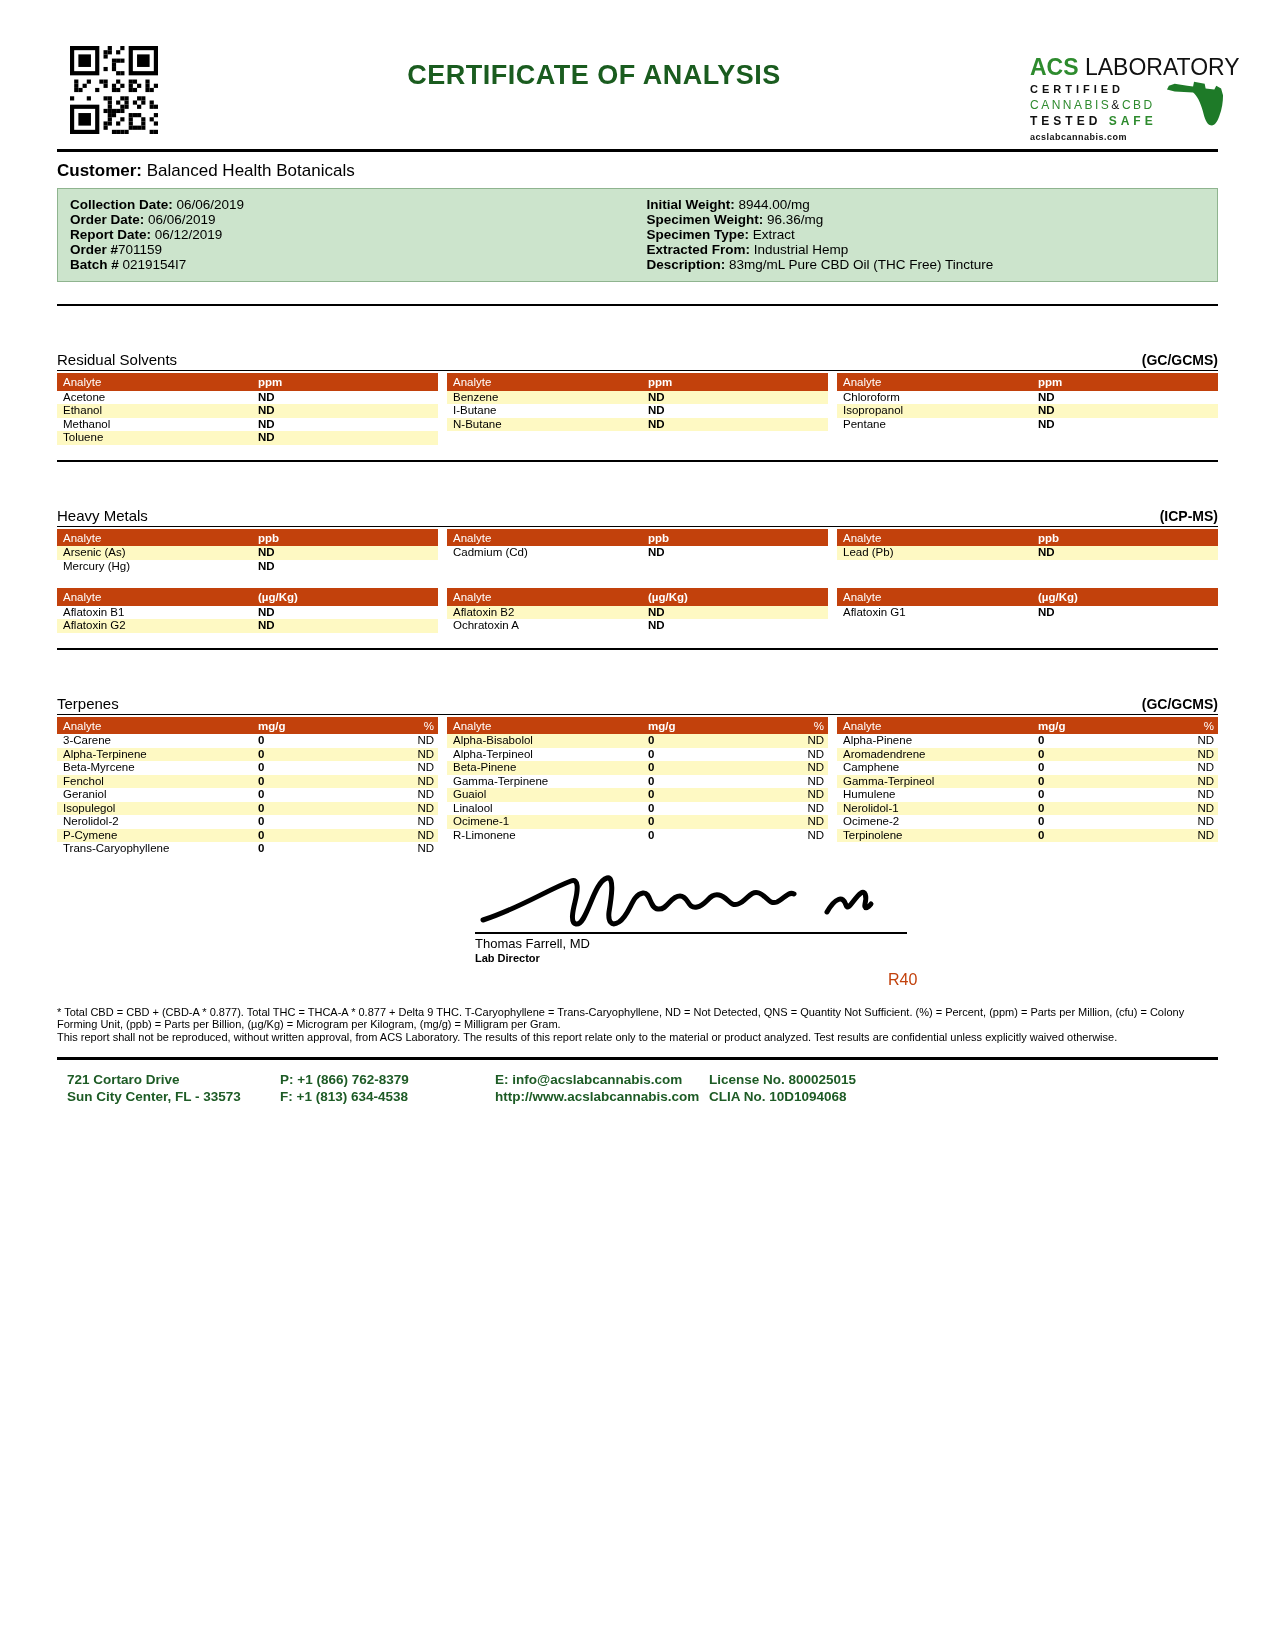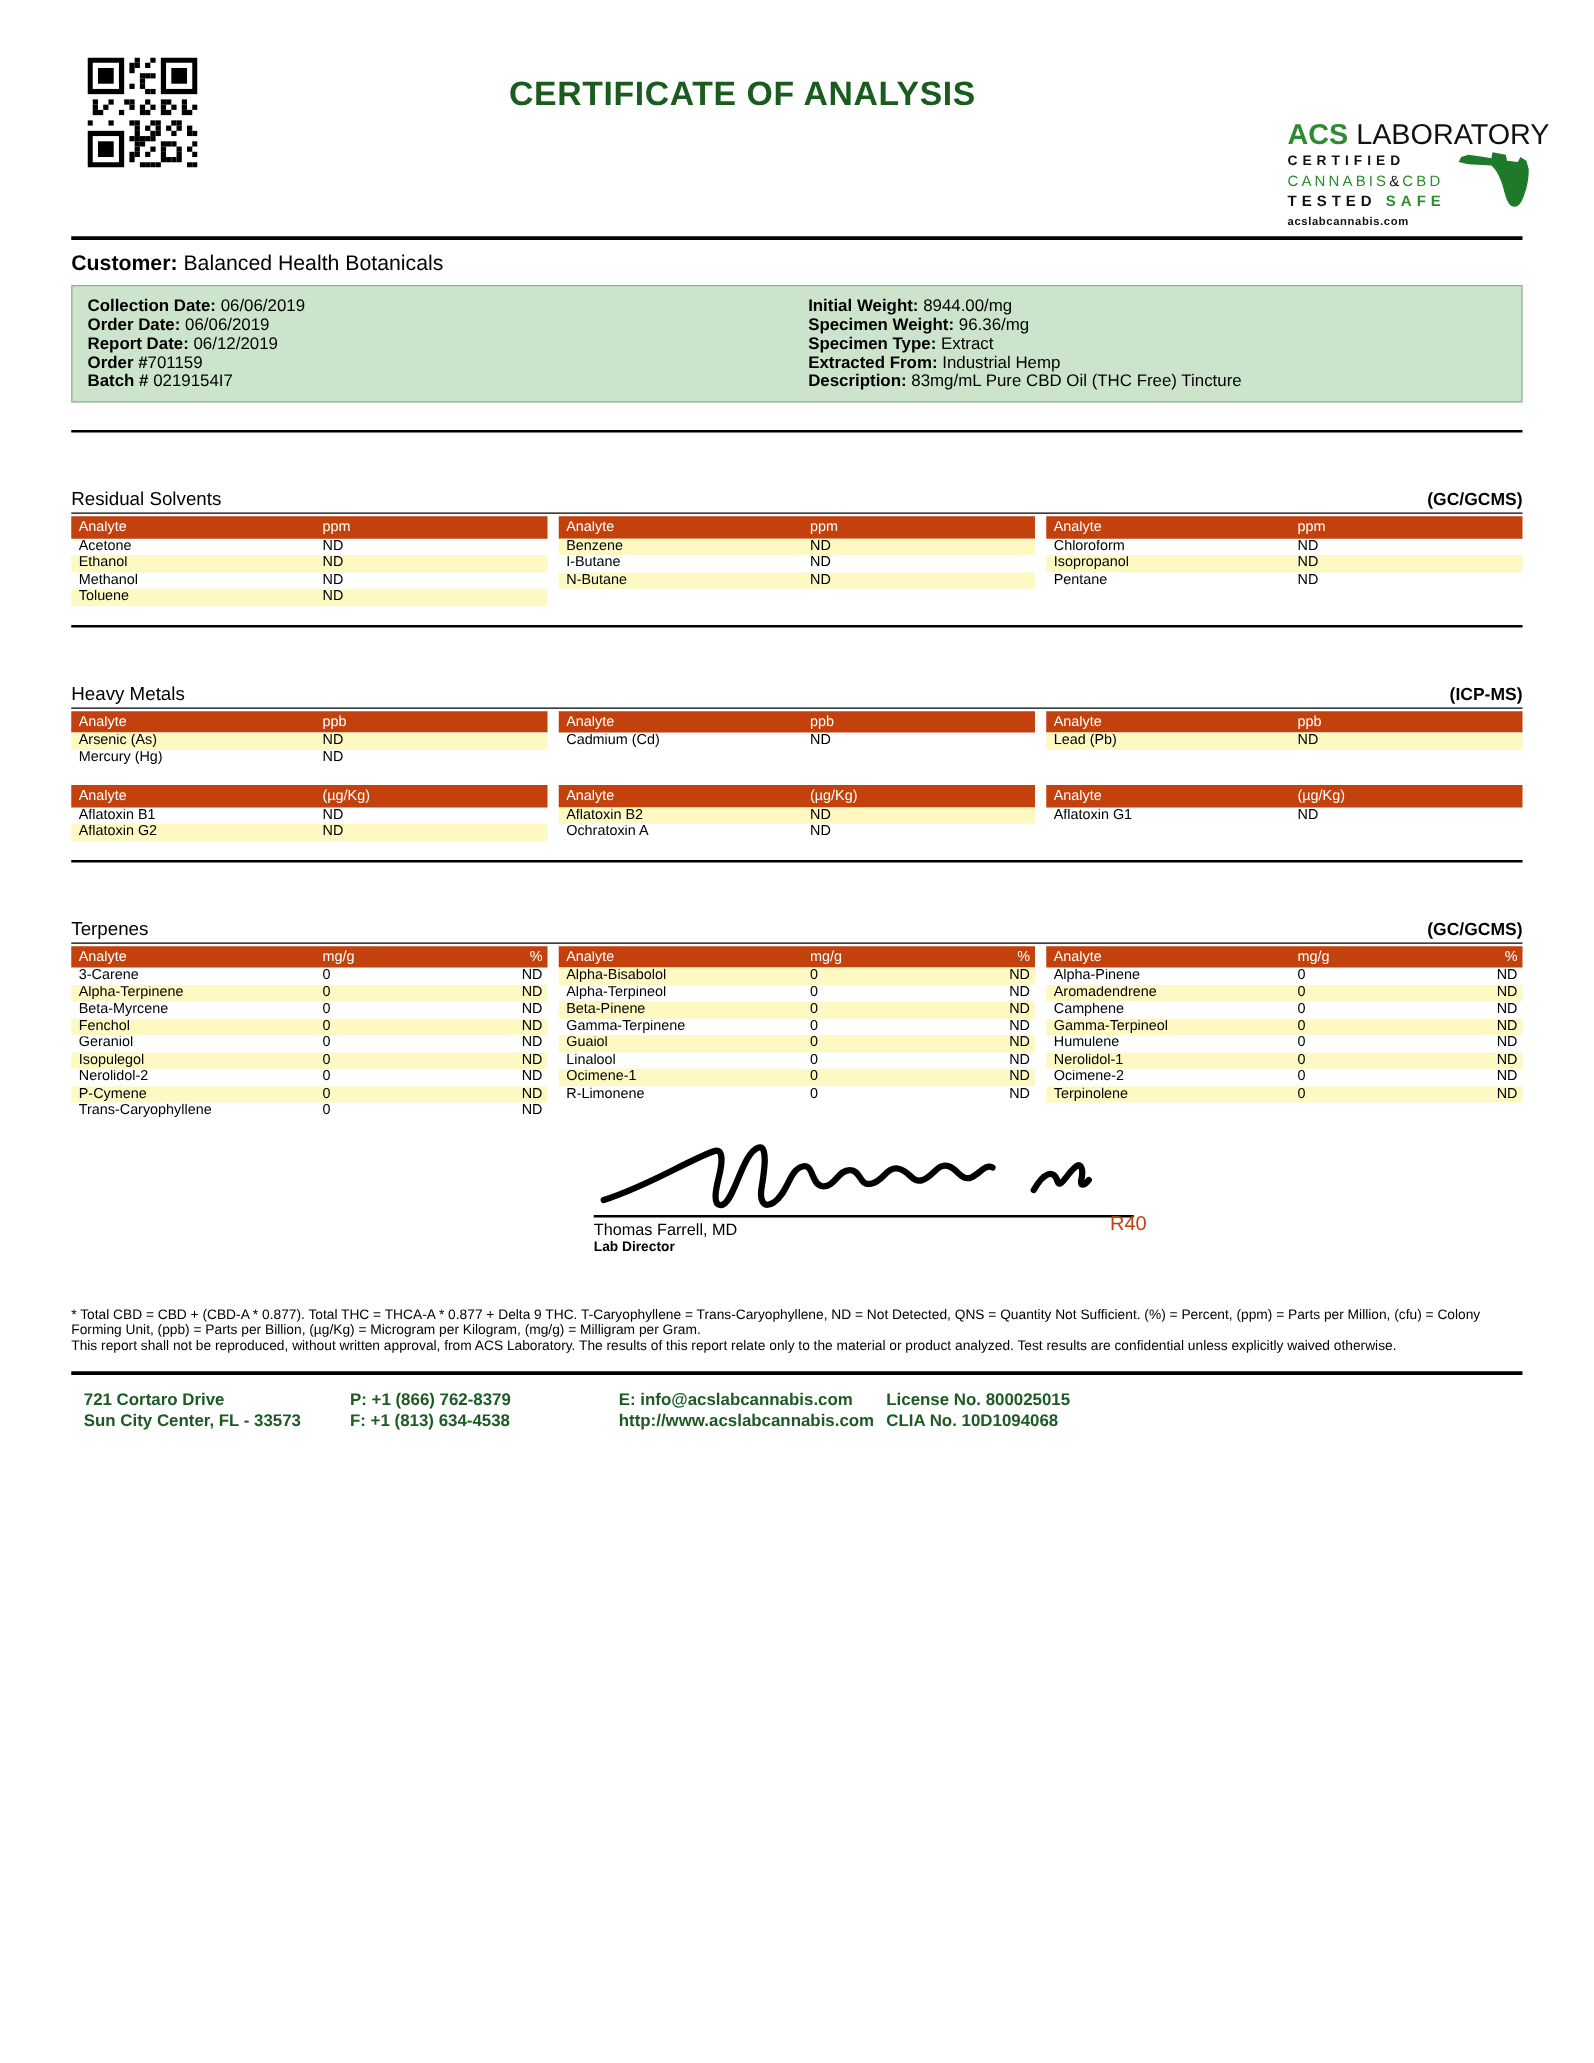--- a/index.html
+++ b/index.html
@@ -6,21 +6,21 @@
   html,body { background:#ffffff; }
   body { font-family:"Liberation Sans", sans-serif; color:#000; }
   .page { position:relative; width:1275px; height:1650px; background:#fff; overflow:hidden; }
   .content { margin:0 57px; position:relative; }
 
   
   .hdr { display:flex; align-items:flex-start; padding-top:46px; }
   .qr { width:88px; height:88px; margin-left:13px; }
   .title-wrap { flex:1; text-align:center; padding-top:14px; }
   .doc-title { font-size:27px; font-weight:bold; color:#1a5c1f; letter-spacing:0.5px; }
-  .logo { width:188px; position:relative; padding-top:10px; line-height:1;margin-top:40px; }
+  .logo { width:188px; position:relative; padding-top:10px; line-height:1; }
   .logo-row1 { font-size:23px; letter-spacing:0px; white-space:nowrap; }
   .logo-acs { color:#2e8b2e; font-weight:bold; }
   .logo-lab { color:#111; font-weight:500; }
   .logo-row2 { font-size:11px; font-weight:bold; letter-spacing:4px; color:#111; margin-top:5px; }
   .logo-row3 { font-size:12px; font-weight:normal; letter-spacing:2.5px; margin-top:4px; }
   .logo-row3 .g { color:#2e8b2e; } .logo-row3 .b { color:#111; }
   .logo-row4 { font-size:12px; font-weight:bold; letter-spacing:4px; margin-top:4px; }
   .logo-row4 .b { color:#111; } .logo-row4 .g { color:#2e8b2e; }
   .logo-web { font-size:9px; font-weight:bold; color:#111; margin-top:6px; letter-spacing:0.5px; }
   .florida { position:absolute; right:-6px; top:32px; width:58px; height:52px; }
@@ -41,21 +41,21 @@
   .section.first { margin-top:22px; }
   .sec-head { border-top:2px solid #000; border-bottom:1px solid #000; display:flex; justify-content:space-between; align-items:baseline; padding:1px 0 2px 0; }
   .sec-title { font-size:15px; font-weight:normal;margin-top:44px; }
   .sec-method { font-size:14px; font-weight:bold;margin-left:13px; }
   .tables { display:flex; gap:9px; margin-top:2px; }
   .tbl { flex:1; }
   .trow { display:flex; font-size:11.5px; line-height:11.5px; padding:1px 0 1px 6px; }
   .trow.head { background:#c2410c; color:#fff; padding-top:4px; padding-bottom:2px; }
   .trow.shaded { background:#fef9c3; }
   .c0 { width:52%; white-space:nowrap; overflow:hidden; }
-  .c1 { flex:1; white-space:nowrap; }
+  .c1 { flex:1; white-space:nowrap;font-weight:bold; }
   .c2 { width:46px; text-align:right; padding-right:4px; white-space:nowrap; }
 
   
   .sig-block { margin-top:12px; margin-left:418px; width:432px; }
   .sig-svg { display:block; width:432px; height:64px; }
   .sig-line { border-top:2px solid #000; }
   .sig-name { font-size:13px; margin-top:2px; }
   .sig-title { font-size:11px; font-weight:bold; margin-top:1px; }
 
   

